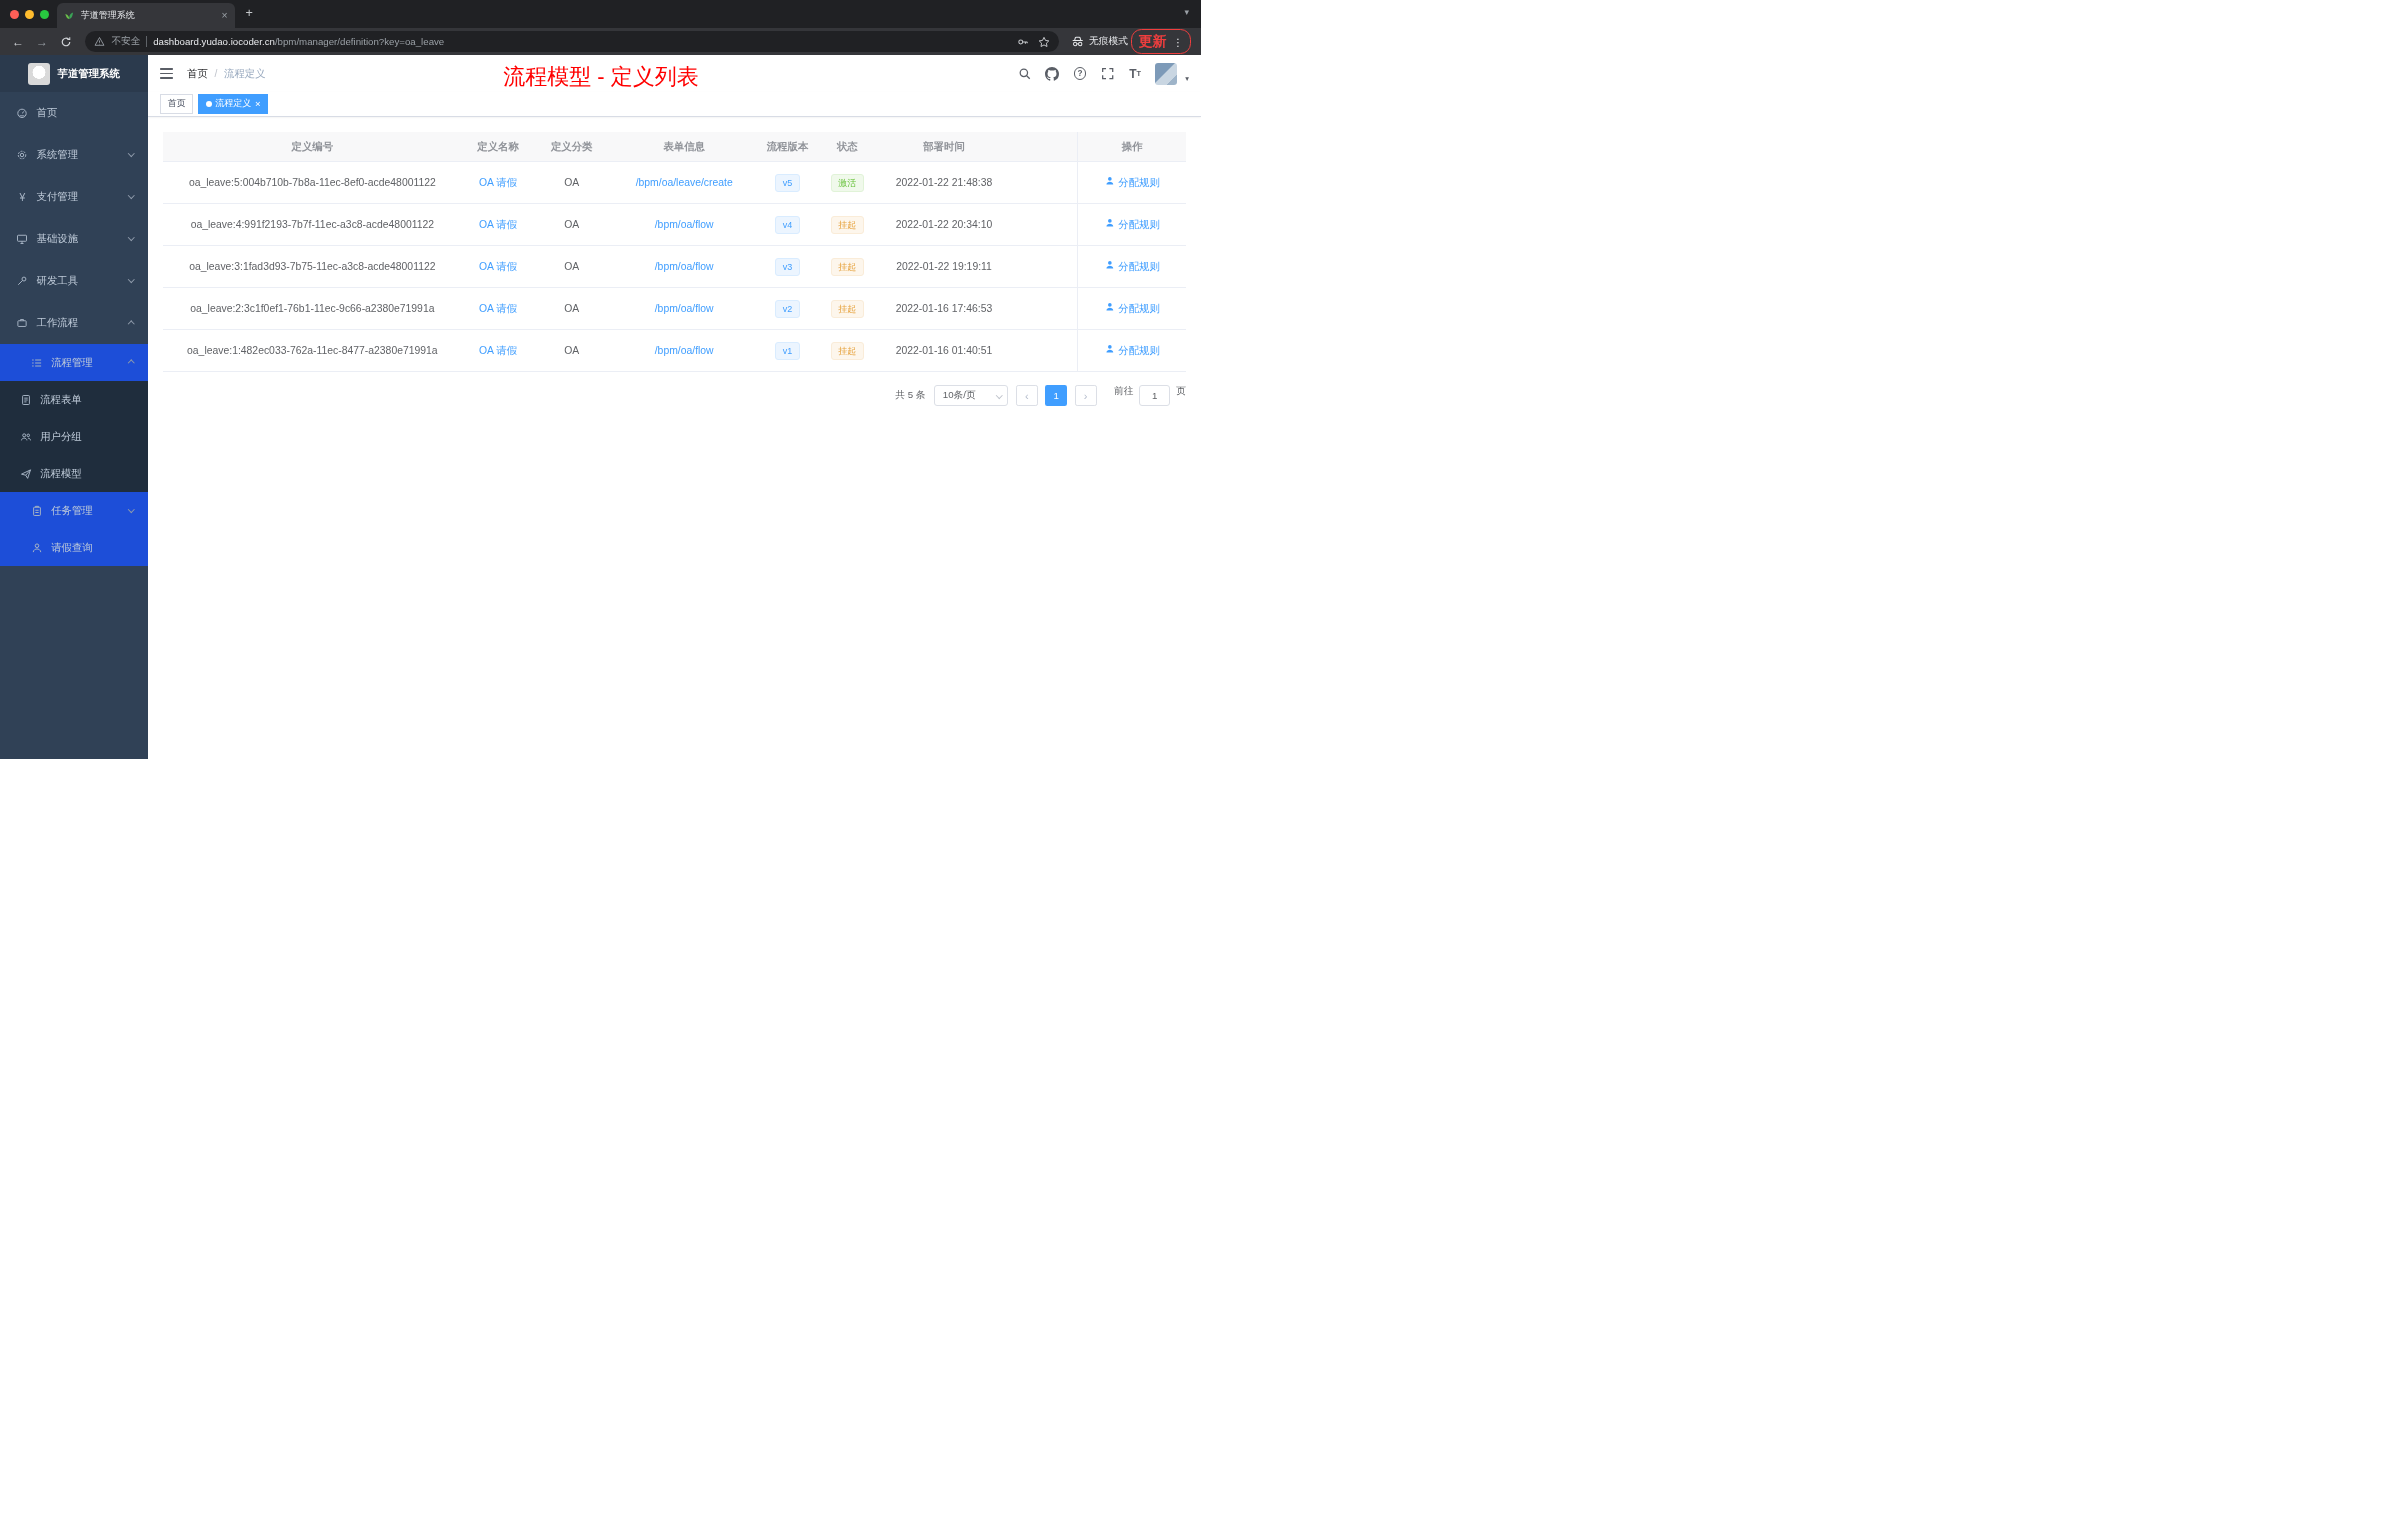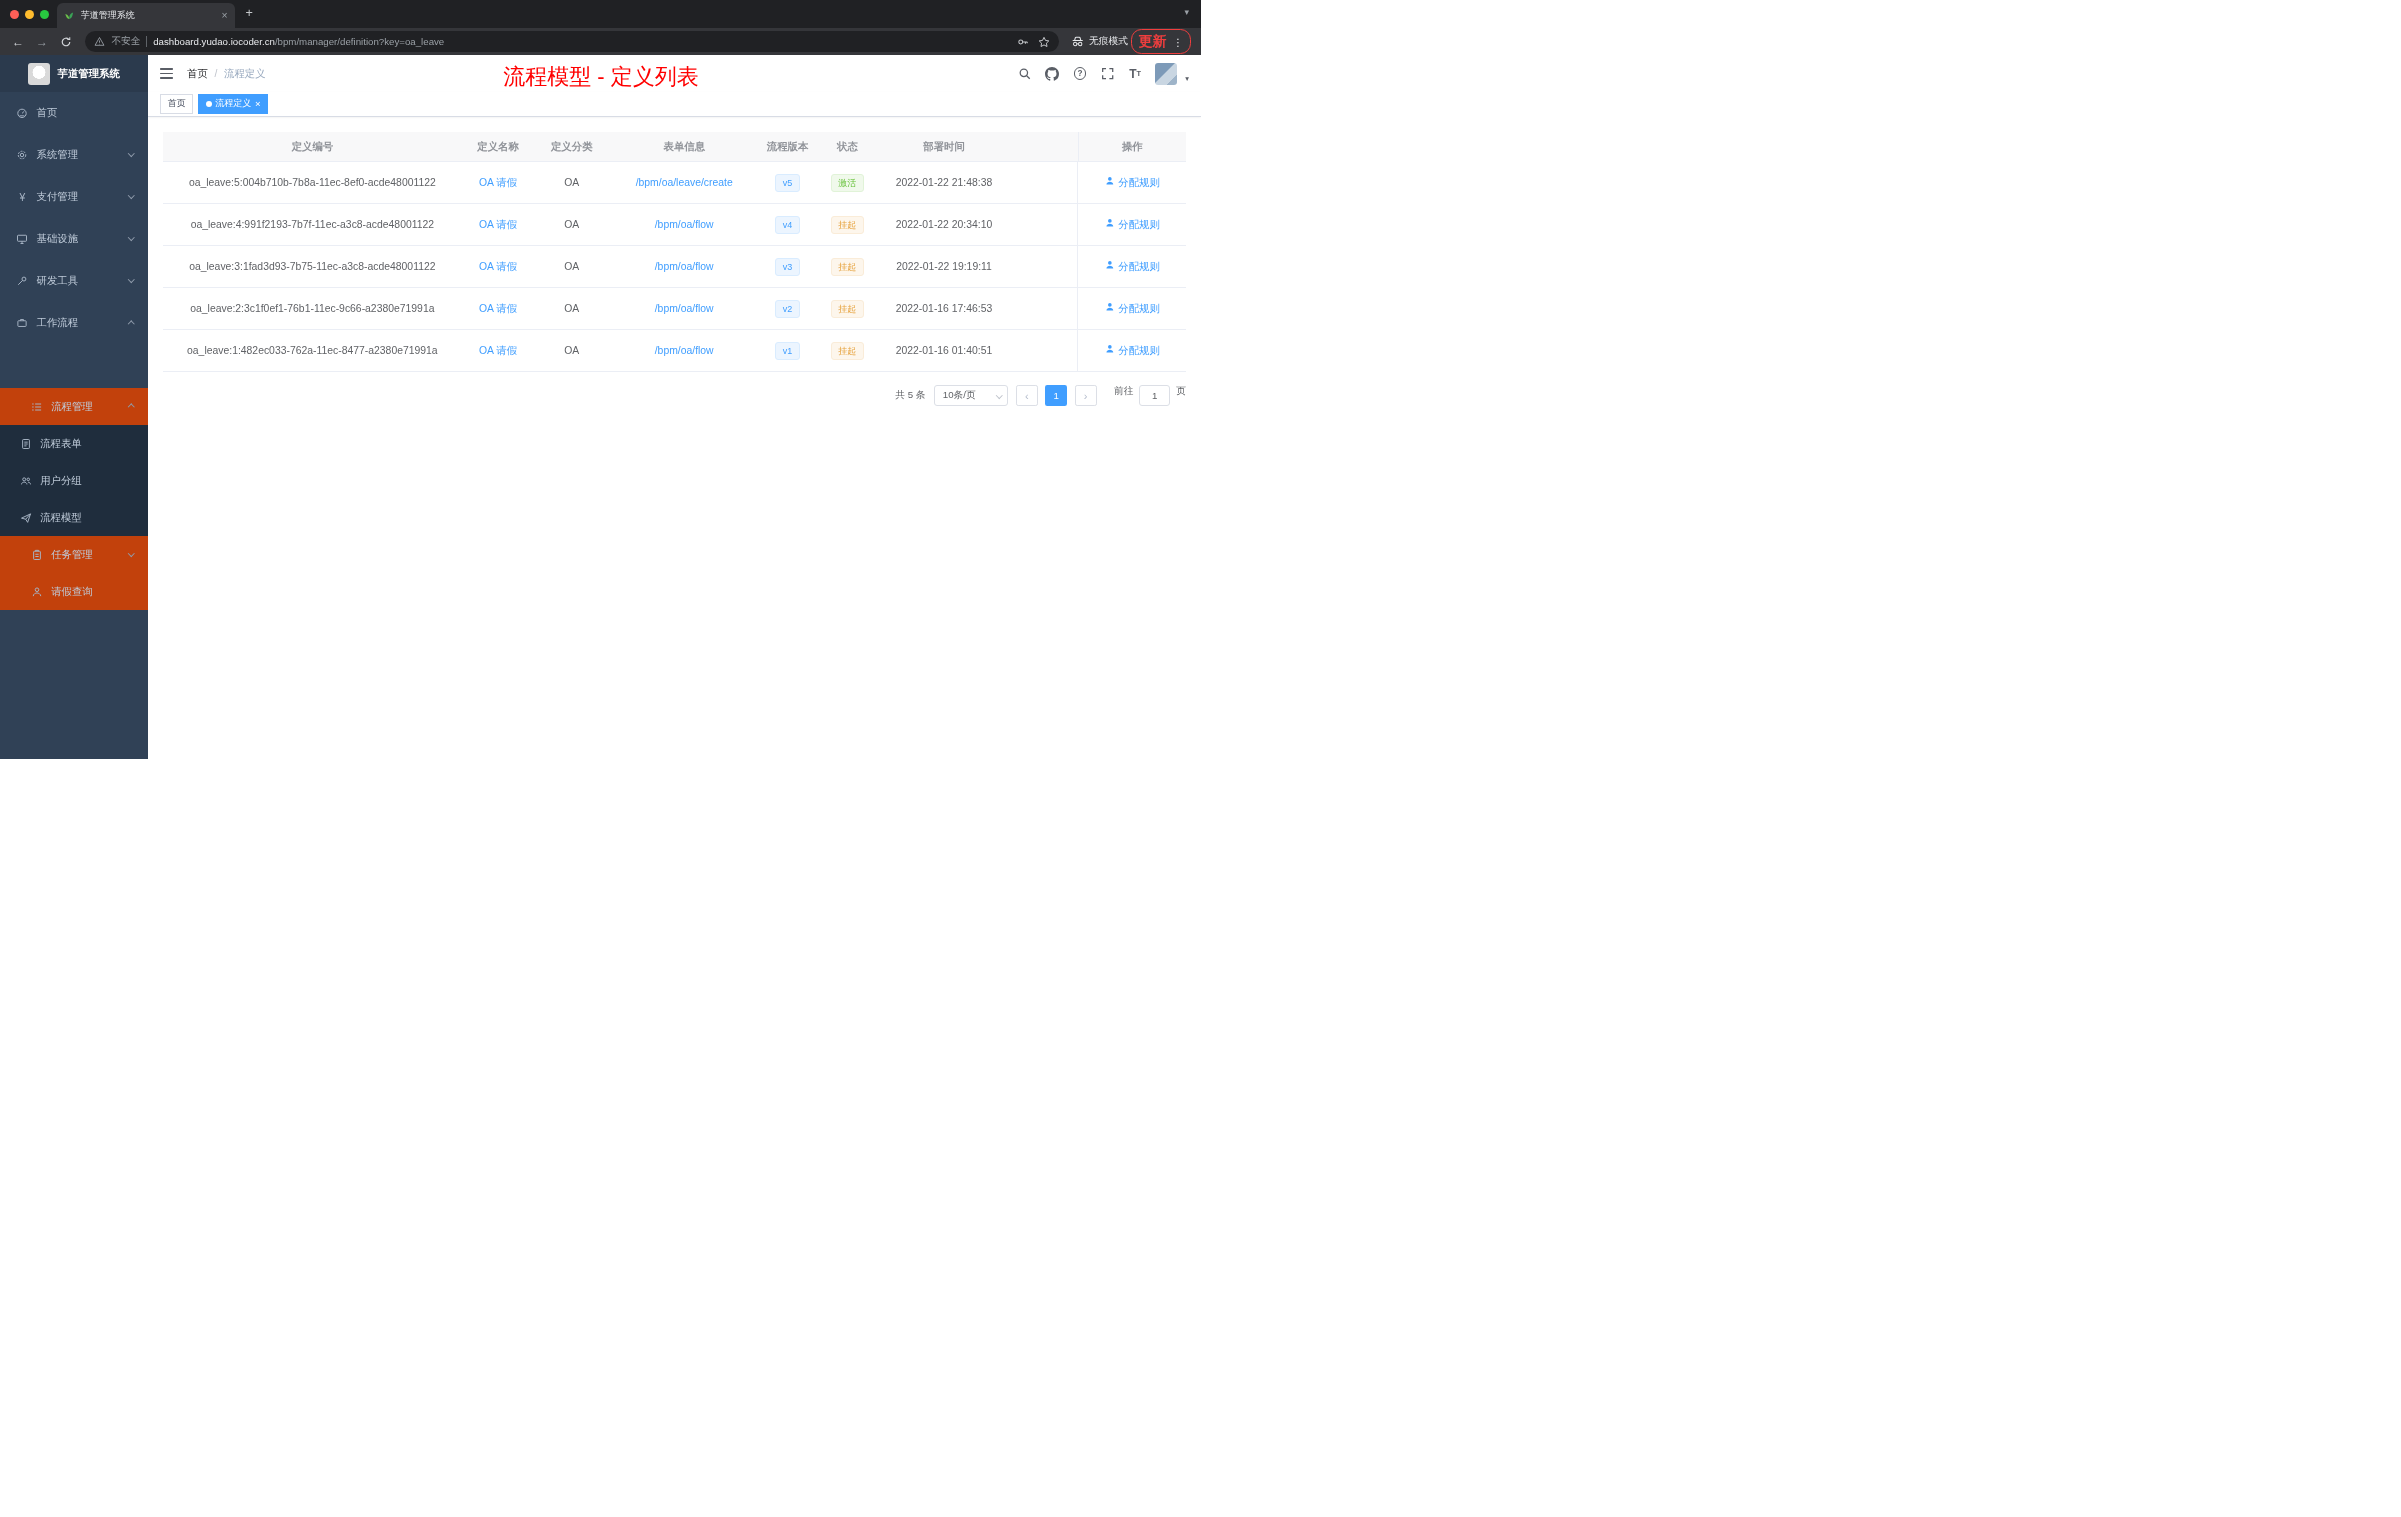--- a/index.html
+++ b/index.html
@@ -42,21 +42,21 @@
   .logo-row { height:37px; display:flex; align-items:center; justify-content:center; gap:7.4px; background:#2b3a4d; }
   .logo-avatar { width:22px; height:22px; border-radius:3px;
     background:radial-gradient(circle at 50% 42%, #ffffff 0 38%, #d9d9d9 39% 100%); }
   .logo-title { color:#fff; font-weight:bold; font-size:10.4px; }
   .menu-item { height:42px; display:flex; align-items:center; padding-left:16.3px; cursor:pointer; position:relative; }
   .menu-item .micon { width:12px; height:12px; margin-right:8.2px; flex:none; display:flex; align-items:center; justify-content:center; color:#a7b4c4; }
   .micon-text { font-size:10.4px; color:#a7b4c4; }
   .chev { display:inline-block; width:4.5px; height:4.5px; border-right:1.1px solid #8f9bab; border-bottom:1.1px solid #8f9bab;
     transform:rotate(45deg); position:absolute; right:15px; top:calc(50% - 3.7px); }
   .chev.up { transform:rotate(-135deg); top:calc(50% - 1.5px); }
-  .submenu { background:#c2410c;margin-top:44px; }
+  .submenu { background:#1d4ed8; }
   .menu-item.l2 { height:37px; padding-left:31px; }
   .menu-item.l3 { height:37px; padding-left:20px; background:#1f2d3d; }
 
   .main { flex:1; display:flex; flex-direction:column; background:#fff; position:relative; }
   .navbar { height:37px; display:flex; align-items:center; padding:0 12px; background:#fff; }
   .hamburger { width:15px; height:15px; display:flex; flex-direction:column; justify-content:center; gap:3px; cursor:pointer; }
   .hamburger i { display:block; height:1.5px; background:#5a5e66; border-radius:0.7px; }
   .hamburger i:nth-child(1){width:13.4px}.hamburger i:nth-child(2){width:13.4px}.hamburger i:nth-child(3){width:13.4px}
   .breadcrumb { margin-left:12px; font-size:10.4px; display:flex; align-items:center; gap:6.7px; }
   .bc-home { color:#303133; cursor:pointer; }
@@ -79,21 +79,21 @@
     box-shadow:0 0.7px 2.2px rgba(0,0,0,.08); }
   .tag { height:19.3px; display:flex; align-items:center; gap:3.7px; padding:0 6.7px; border:0.7px solid #d8dce5;
     background:#fff; color:#495060; font-size:9px; cursor:pointer; }
   .tag.active { background:#409eff; border-color:#409eff; color:#fff; }
   .tag-dot { width:6px; height:6px; border-radius:50%; background:#fff; }
   .tag-close { font-size:9.7px; line-height:1; }
 
   .content { flex:1; padding:15px; }
   .table { width:100%; font-size:10.4px; color:#606266; }
   .tr { display:flex; align-items:center; height:42px; border-bottom:0.7px solid #ebeef5; background:#fff; }
-  .tr.th-row { height:30px; background:#f8f8f9; color:#909399; font-weight:bold;justify-content:flex-end; }
+  .tr.th-row { height:30px; background:#f8f8f9; color:#909399; font-weight:bold; }
   .td { display:flex; align-items:center; justify-content:center; text-align:center; padding:0 3px; overflow:hidden; height:100%; }
   .col-id{width:29.2%}.col-name{width:7.1%}.col-cat{width:7.3%}.col-form{width:14.7%}
   .col-ver{width:5.5%}.col-status{width:6.2%}.col-time{width:12.7%}.col-fill{width:6.7%}
   .col-actions{width:10.6%; border-left:0.7px solid #ebeef5;}
   .tr.th-row .col-actions { border-left:0.7px solid #ebeef5; }
   .link { color:#409eff; text-decoration:none; cursor:pointer; white-space:nowrap; }
   .badge { display:inline-block; padding:0 6.7px; height:18px; line-height:16.3px; border-radius:3px; font-size:9px; border:0.7px solid; white-space:nowrap; }
   .badge-version { color:#409eff; background:#ecf5ff; border-color:#d9ecff; }
   .badge-success { color:#67c23a; background:#f0f9eb; border-color:#e1f3d8; }
   .badge-warning { color:#e6a23c; background:#fdf6ec; border-color:#faecd8; }

